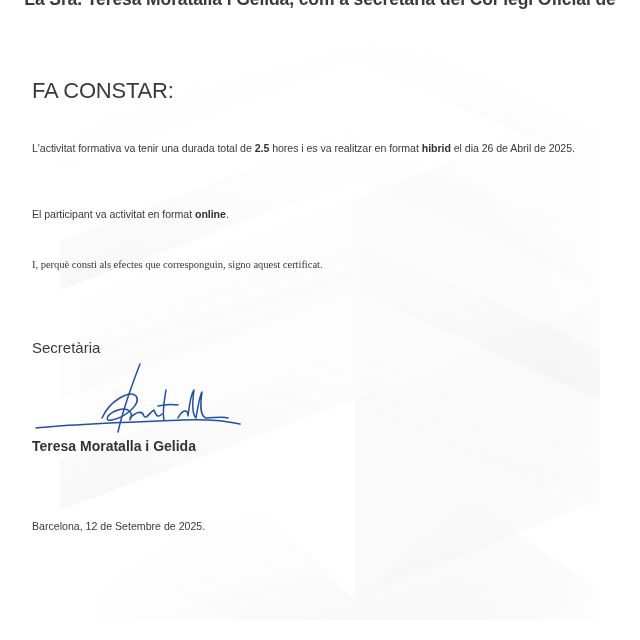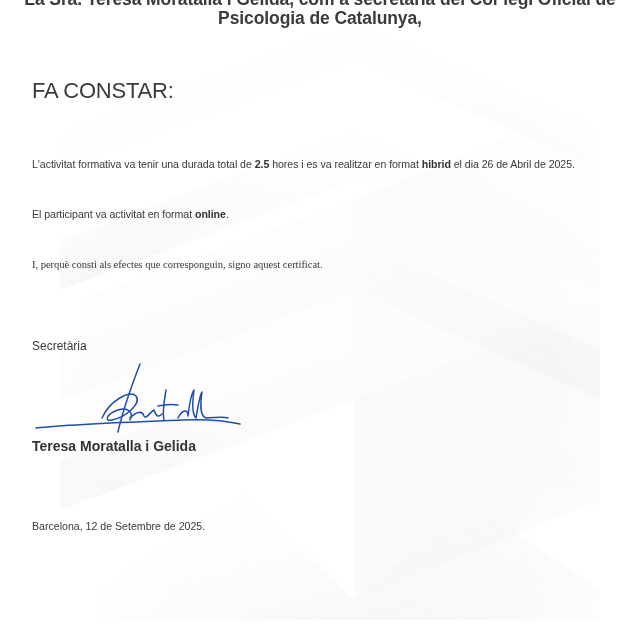--- a/index.html
+++ b/index.html
@@ -52,28 +52,28 @@
       position: absolute;
       left: 32px;
       width: 580px;
       font-size: 10.6px;
       line-height: 17px;
       color: #3a3a3a;
       letter-spacing: -0.05px;
     }
     .para b { color: #333333; font-weight: bold; }
     .p1 { top: 112px; }
-    .p2 { top: 156px; }
+    .p2 { top: 140px; }
     .p3 { top: 206px; }
     .p4 { top: 256px; font-family: Liberation Serif, serif; }
     .secretaria {
       position: absolute;
       left: 32px;
       top: 339px;
-      font-size: 12px;
+      font-size: 15px;
       color: #3a3a3a;
     }
     .signature {
       position: absolute;
       left: 32px;
       top: 360px;
       width: 215px;
       height: 75px;
     }
     .signer {
@@ -120,21 +120,20 @@
     <polygon points="355,200 600,100 600,300 355,400" fill="#efefef" opacity="0.4"></polygon>
     <polygon points="355,400 600,300 600,500 355,600" fill="#ececec" opacity="0.45"></polygon>
     <polygon points="80,300 355,200 355,400 80,500" fill="#f3f3f3" opacity="0.35"></polygon>
   </g>
   <rect x="0" y="0" width="640" height="640" fill="url(#fade)"></rect>
 </svg>
 
 <div class="page">
 
   <div class="heading l1">La Sra. Teresa Moratalla i Gelida, com a secretària del Col·legi Oficial de</div>
-  <div class="heading l2">Psicologia de Catalunya,</div>
 
   <div class="fa-constar">FA CONSTAR:</div>
 
 
   <div class="para p2">
     <span>L'activitat formativa va tenir una durada total de </span><b>2.5</b><span> hores i es va realitzar en format </span><b>hibrid</b><span> el dia 26 de Abril de 2025.</span>
   </div>
 
   <div class="para p3">
     <span>El participant va activitat en format </span><b>online</b><span>.</span>

